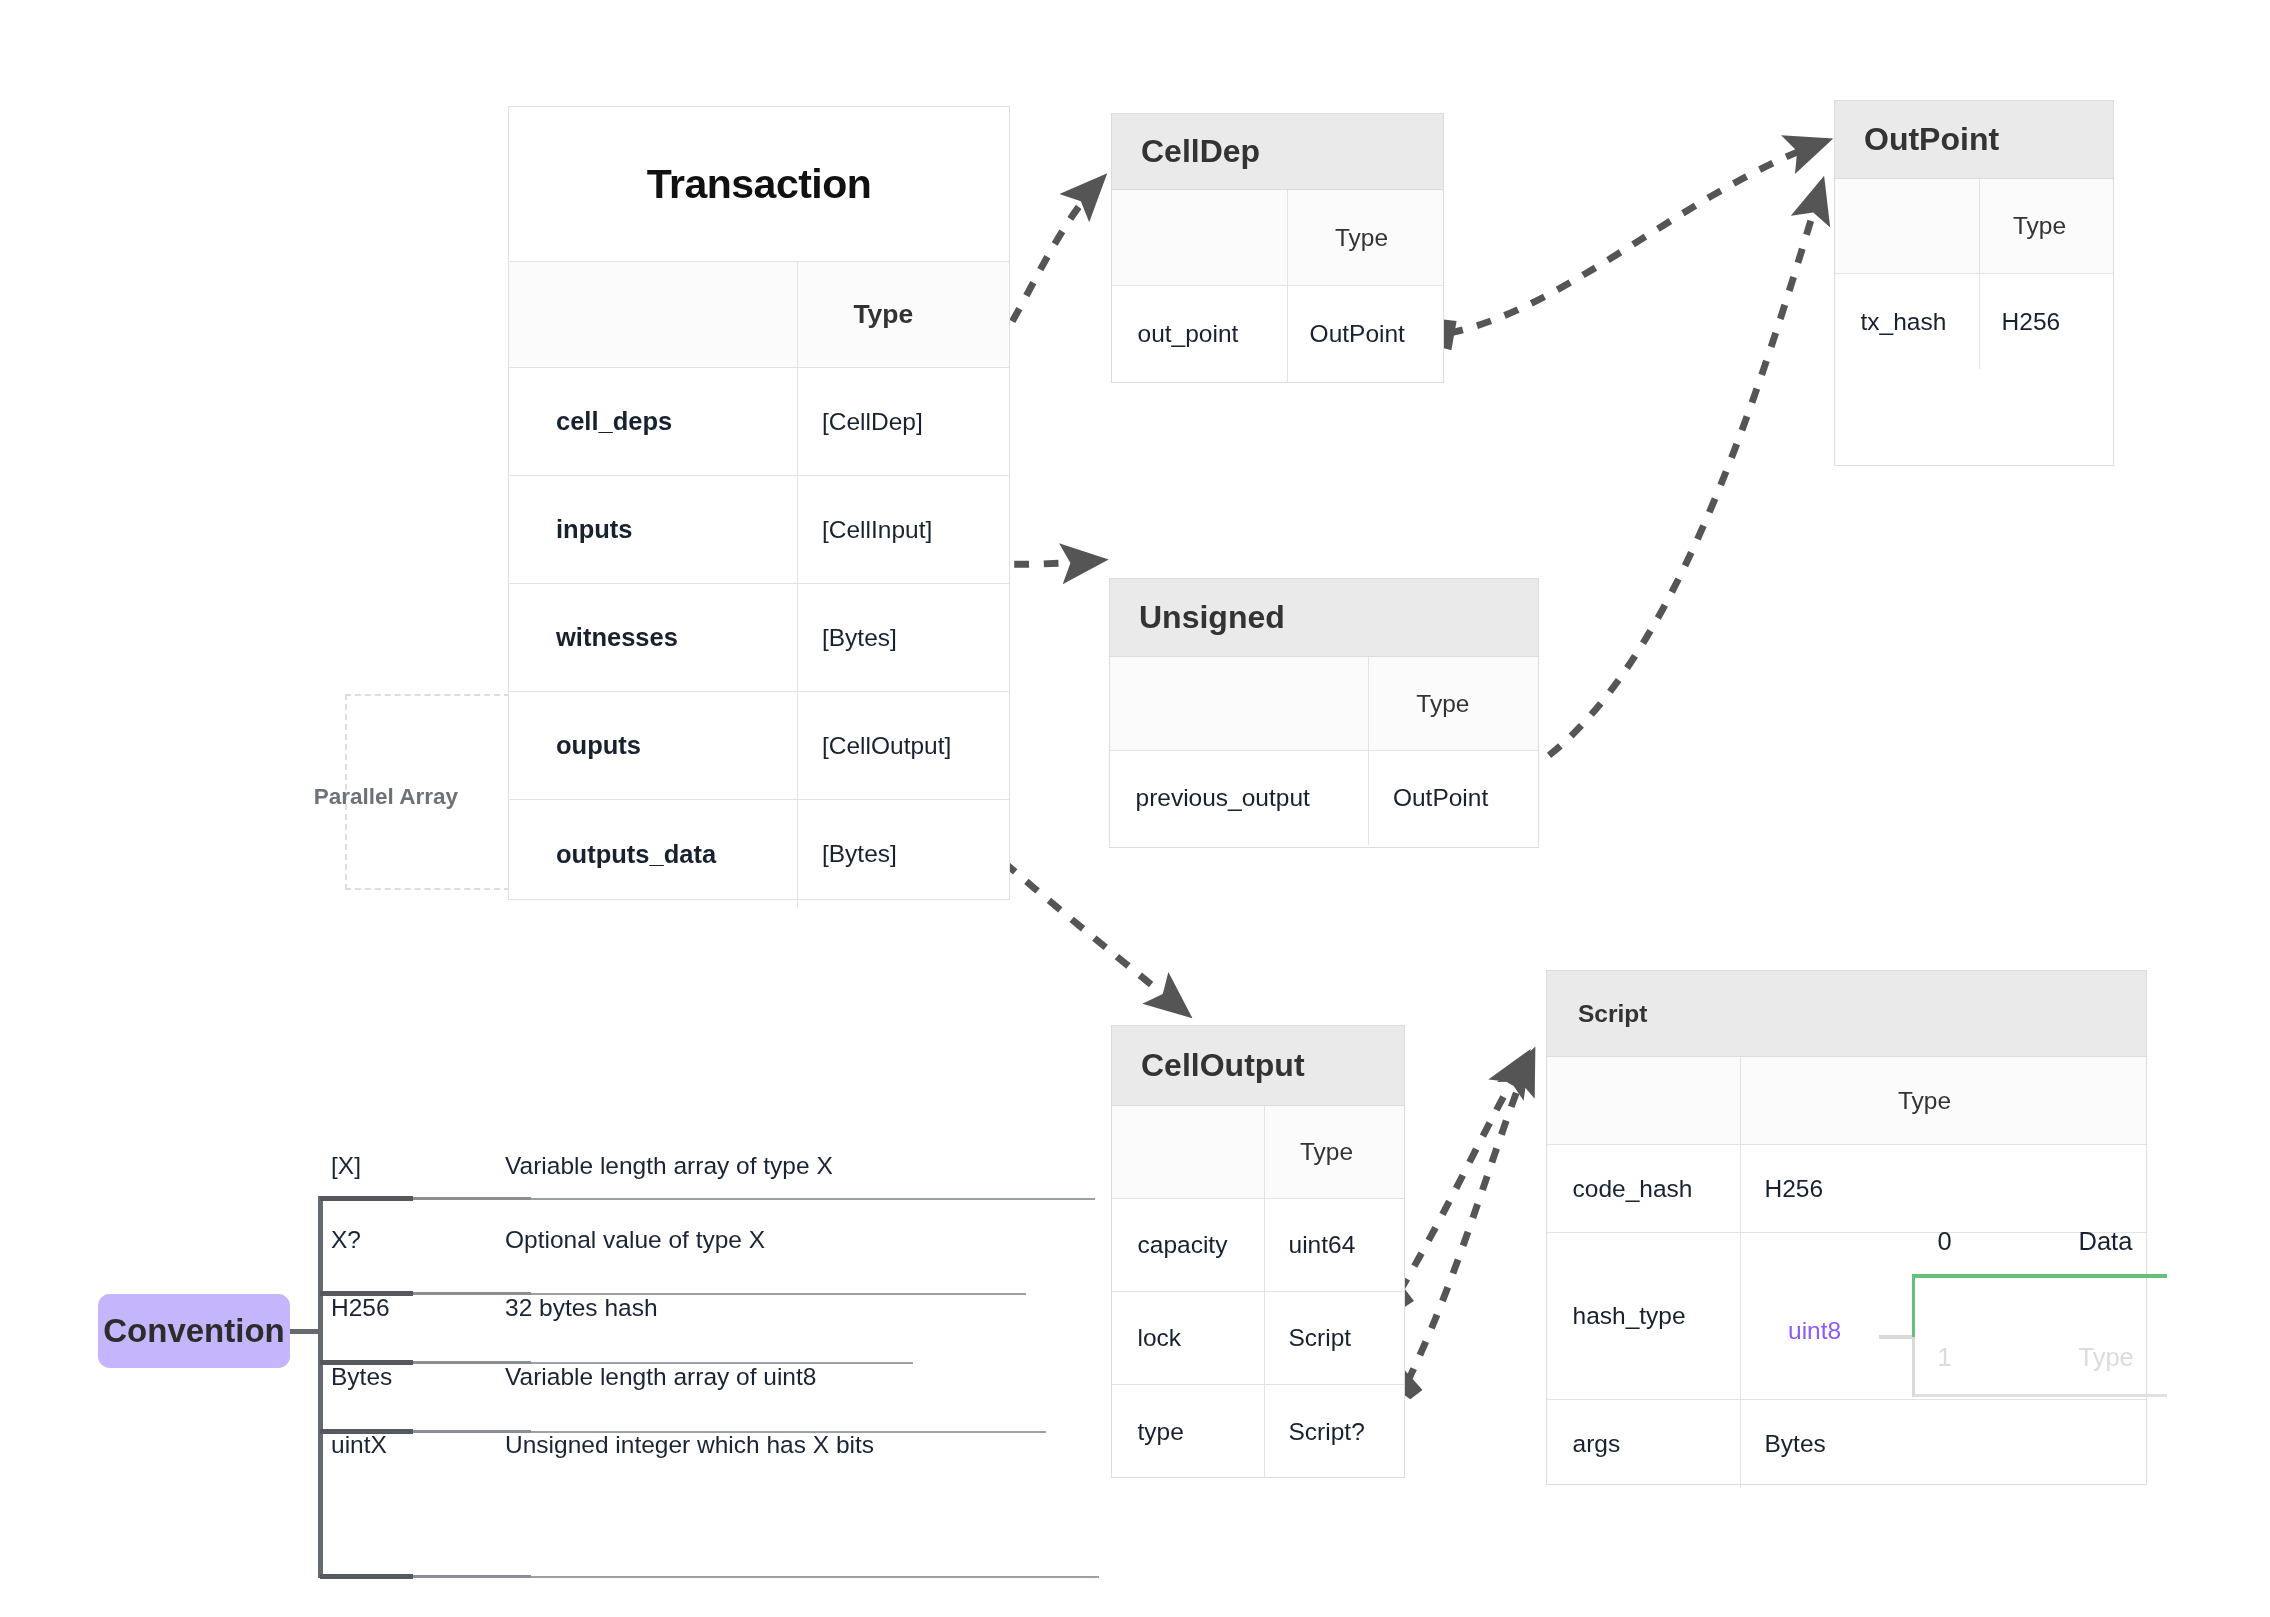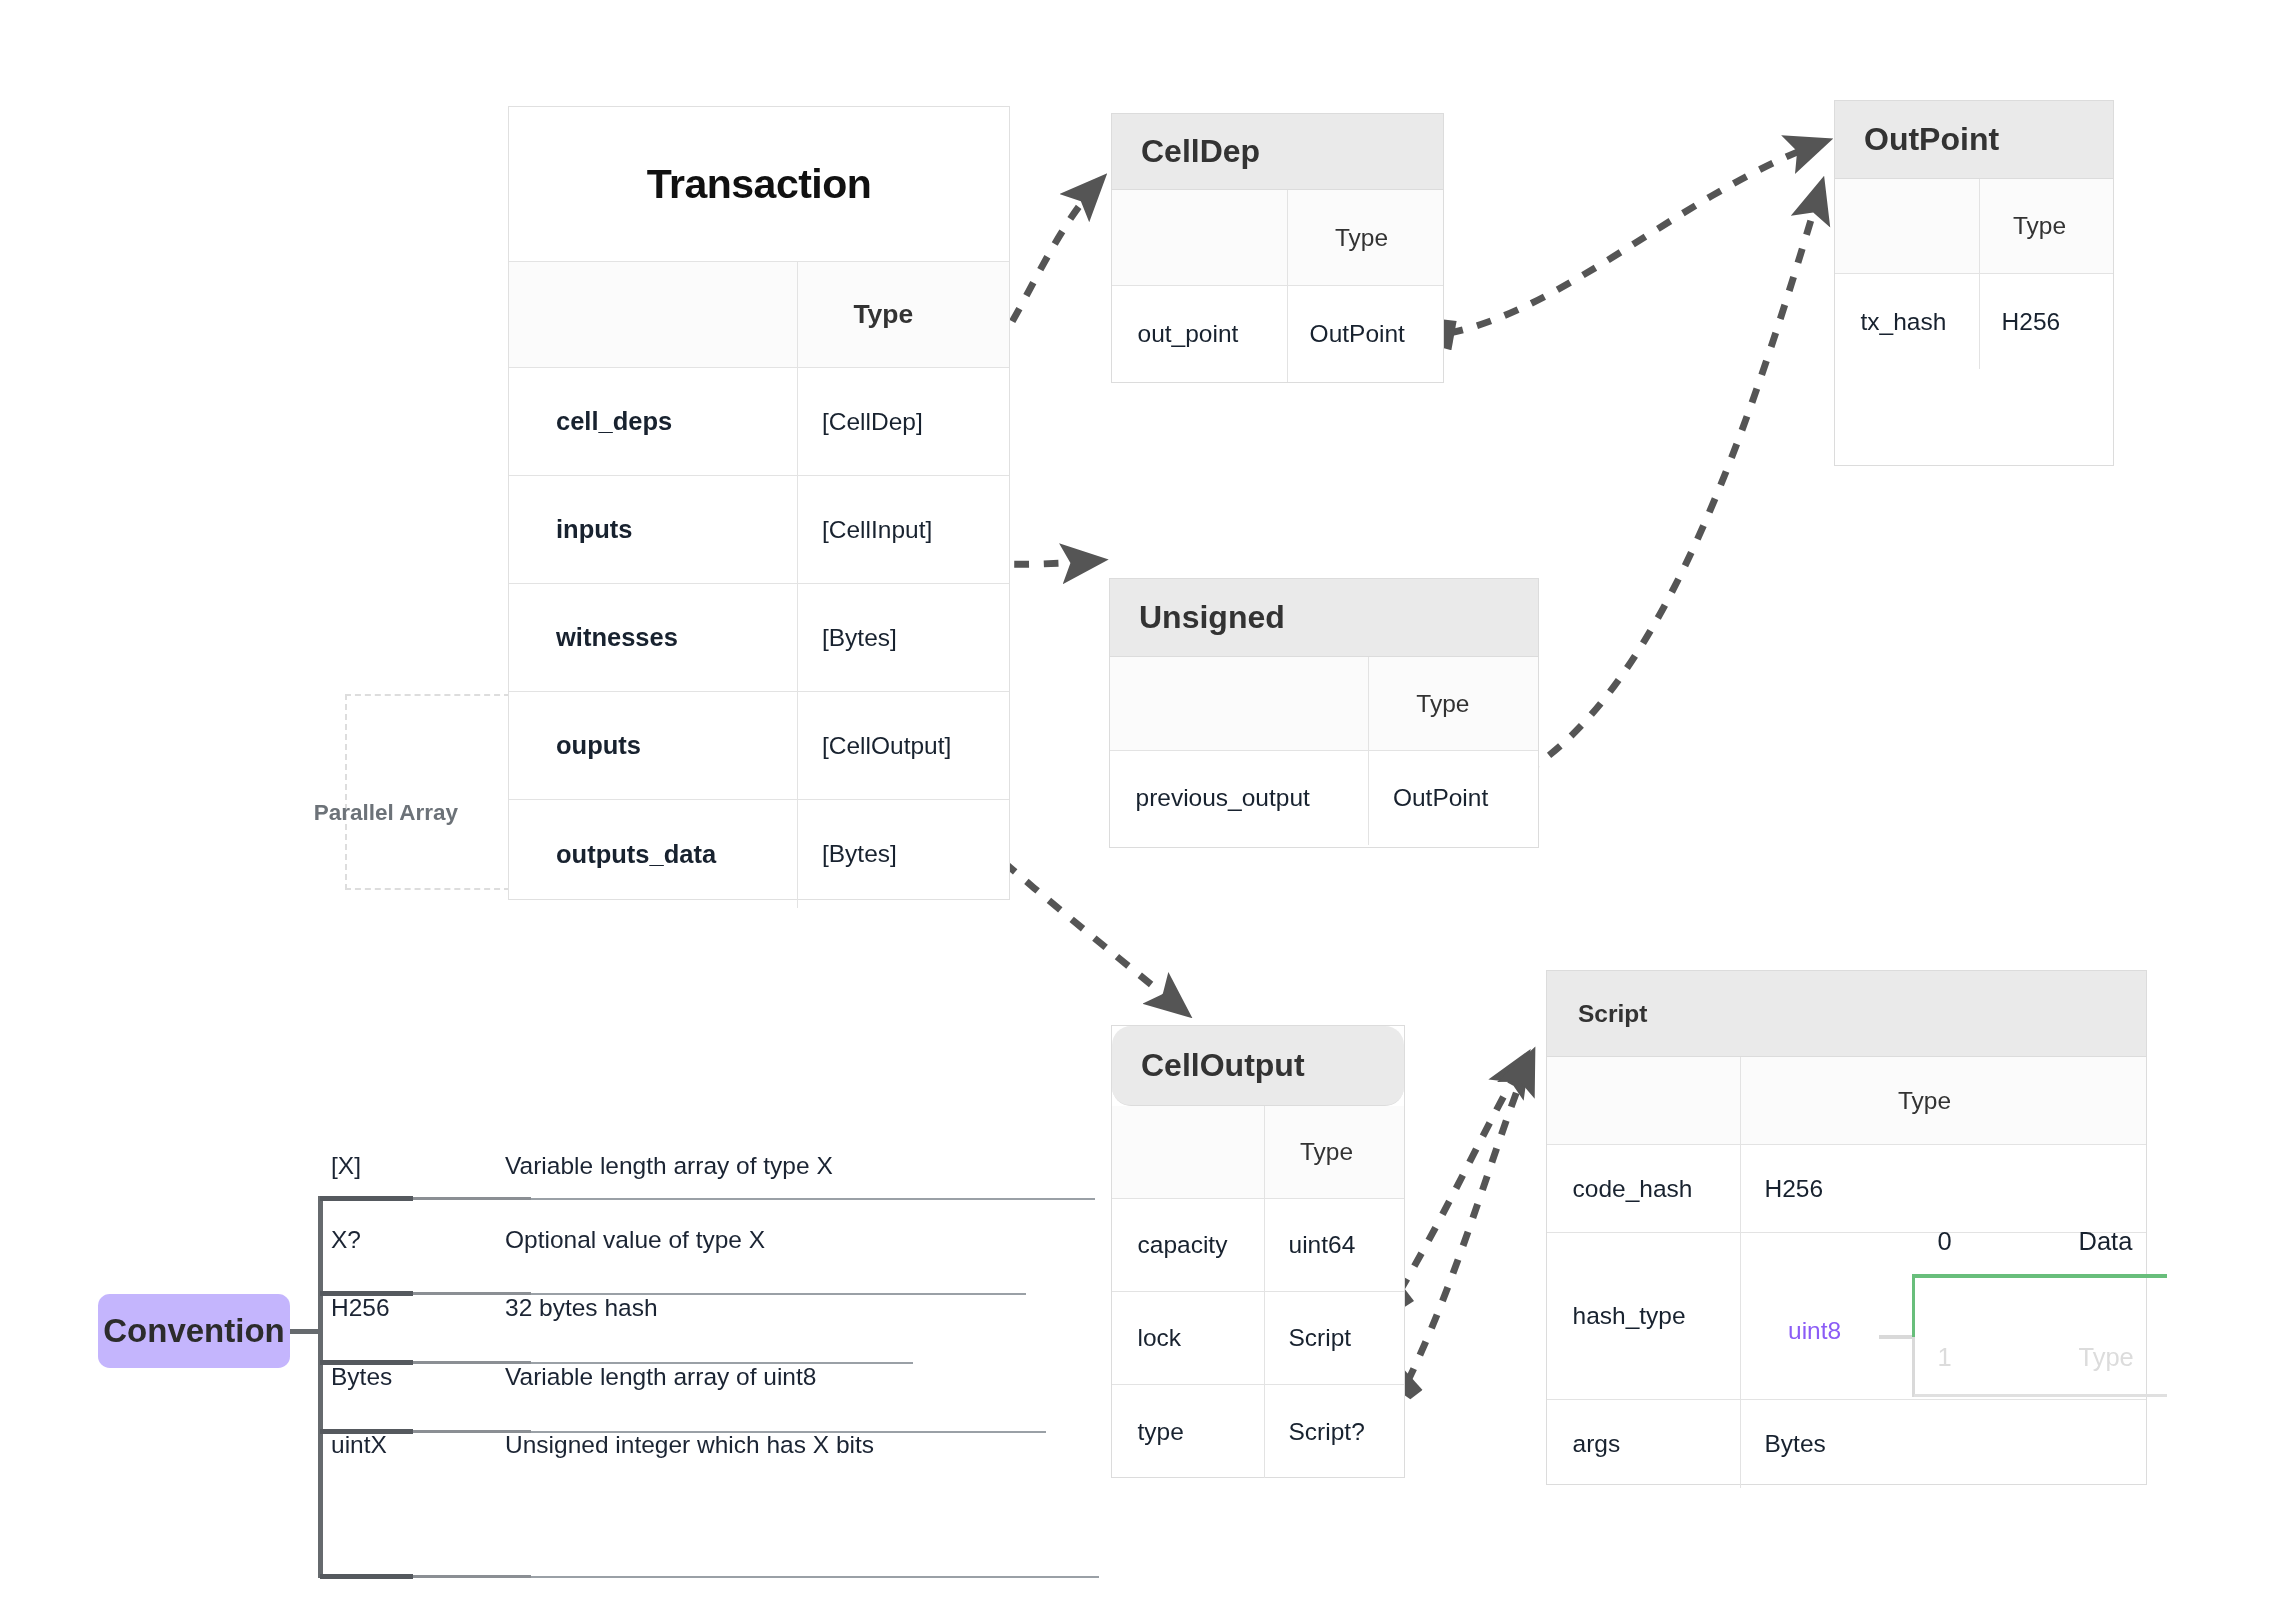--- a/index.html
+++ b/index.html
@@ -65,21 +65,21 @@
   #outpoint .row.thead .c2{padding-left:33px;}
 
   #cellinput{left:1109px;top:578px;width:430px;height:270px;}
   #cellinput .hdr{height:78px;}
   #cellinput .row{height:94px;}
   #cellinput .c1{width:260px;padding-left:25.5px;}
   #cellinput .c2{width:169px;padding-left:23.5px;}
   #cellinput .row.thead .c2{padding-left:47px;}
 
   #celloutput{left:1111px;top:1025px;width:294px;height:453px;}
-  #celloutput .hdr{height:80px;border-radius:19px;}
+  #celloutput .hdr{height:80px;}
   #celloutput .row{height:93px;}
   #celloutput .c1{width:153px;padding-left:25.5px;}
   #celloutput .c2{width:139px;padding-left:23.5px;}
   #celloutput .row.thead .c2{padding-left:35px;}
 
   #script{left:1546px;top:970px;width:601px;height:515px;}
   #script .hdr{height:86px;font-size:24.5px;padding-left:31px;}
   #script .row{height:88px;}
   #script .c1{width:194px;padding-left:25.5px;}
   #script .c2{width:405px;padding-left:23.5px;}
@@ -99,21 +99,21 @@
   .branch .lblBot1{position:absolute;left:173px;top:110px;font-size:25.5px;color:#dcdcdc;}
   .branch .lblBotT{position:absolute;left:314px;top:110px;font-size:25.5px;color:#dcdcdc;}
 
   
   #parallel{
     position:absolute;left:345px;top:694px;width:165px;height:196px;
     border:2.9px dashed #dddddd;box-sizing:border-box;
   }
   #parallel-label{
     position:absolute;left:247px;top:784px;width:211px;
-    text-align:right;font-size:22.5px;font-weight:bold;color:#6c7278;margin-top:16px;
+    text-align:right;font-size:22.5px;font-weight:bold;color:#6c7278;
   }
 
   
   #conv{position:absolute;left:98px;top:1157px;width:980px;height:343px;}
   #conv .node{
     position:absolute;left:0px;top:137px;width:192px;height:74px;
     background:#c4b5fd;border-radius:11.8px;
     display:flex;align-items:center;justify-content:center;
     font-size:33px;font-weight:bold;color:#2c2c2c;box-sizing:border-box;
   }

